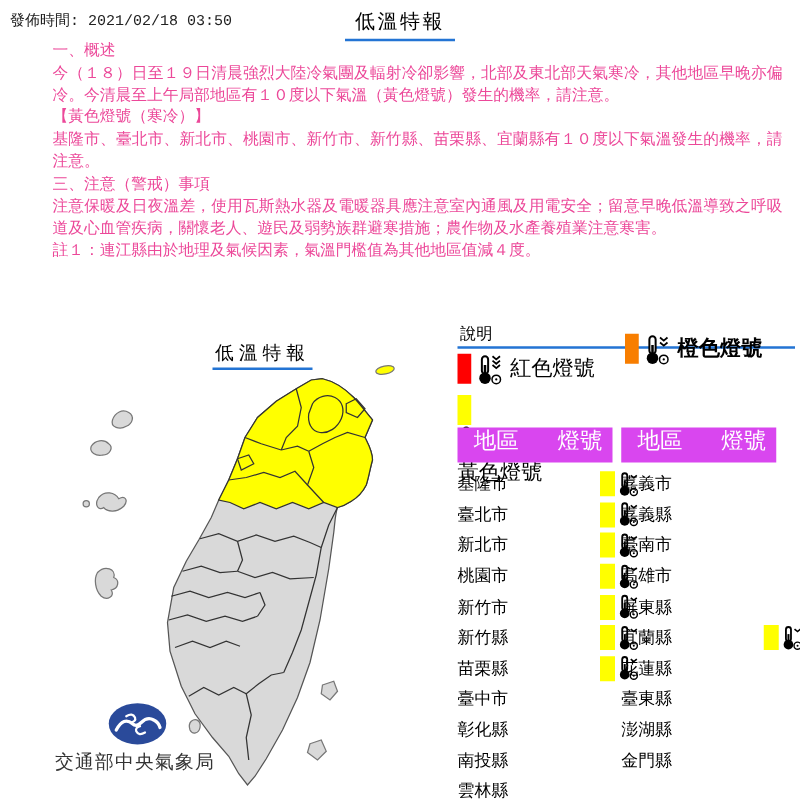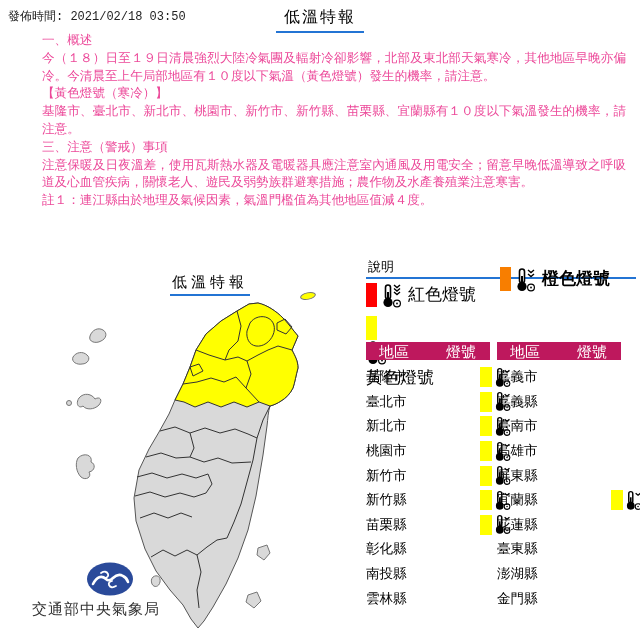--- a/index.html
+++ b/index.html
@@ -22,40 +22,40 @@
   }
   .bulletin p{margin:0;padding:0;}
   
   .map-title{
     position:absolute;left:170px;top:273px;
     font-size:15px;letter-spacing:4px;color:#000;
     border-bottom:2px solid #2374d4;padding:0 2px 2px 2px;white-space:nowrap;
   }
   .map-svg{position:absolute;left:0;top:260px;}
   .agency-name{
-    position:absolute;left:32px;top:600px;width:150px;
+    position:absolute;left:44px;top:600px;width:150px;
     font-size:15px;letter-spacing:1px;color:#333;white-space:nowrap;
   }
   
   .legend-title{position:absolute;left:368px;top:258px;font-size:13px;color:#000;}
   .legend-divider{position:absolute;left:366px;top:277px;width:270px;height:2px;background:#2374d4;}
   .legend-item{position:absolute;display:flex;align-items:flex-start;}
   .legend-item.red{left:366px;top:283px;}
   .legend-item.orange{left:500px;top:267px;font-weight:bold;}
   .legend-item.yellow{left:366px;top:316px;flex-direction:column;}
   .legend-swatch{width:11px;height:24px;display:inline-block;margin-right:4px;}
   .legend-thermo{margin-right:5px;}
   .legend-label{font-size:17px;line-height:24px;color:#000;}
   
   .sig-table{position:absolute;width:124px;}
   .sig-table.left{left:366px;top:342px;}
   .sig-table.right{left:497px;top:342px;}
   .sig-head{
-    display:flex;background:#be185d;color:#fff;height:18px;
-    font-size:15px;line-height:20px;
+    display:flex;background:#d946ef;color:#fff;height:28px;
+    font-size:18px;line-height:20px;
   }
   .sig-head .h-region{width:62px;padding-left:13px;}
   .sig-head .h-signal{padding-left:5px;}
   .sig-body{margin-top:5px;}
   .trow{height:24.6px;display:flex;align-items:center;gap:44px;}
   .tname{font-size:13.5px;color:#000;width:70px;flex:0 0 70px;}
   .badge{display:inline-flex;align-items:center;height:21px;}
   .badge-swatch{width:12px;height:20px;background:#ffff00;margin-right:2px;}
 </style>
 </head>
@@ -281,20 +281,34 @@
         <path d="M13,4 L16,6.5 L19,4" fill="none" stroke="#000" stroke-width="1.6"></path>
         <rect x="4.5" y="2" width="5" height="14" rx="2.5" fill="#fff" stroke="#000" stroke-width="1.8"></rect>
         <rect x="6" y="9" width="2" height="8" fill="#000"></rect>
         <circle cx="7" cy="19.5" r="4.8" fill="#000"></circle>
         <circle cx="16" cy="20.5" r="3.5" fill="#fff" stroke="#000" stroke-width="1.4"></circle>
         <circle cx="16" cy="20.5" r="1" fill="#000"></circle>
       </svg>
     </span>
   </div>
       <div class="trow">
+    <span class="tname">臺中市</span>
+    <span class="badge" style="visibility: hidden;">
+      <span class="badge-swatch"></span>
+      <svg width="18" height="21" viewBox="0 0 22 26">
+        <path d="M13,4 L16,6.5 L19,4" fill="none" stroke="#000" stroke-width="1.6"></path>
+        <rect x="4.5" y="2" width="5" height="14" rx="2.5" fill="#fff" stroke="#000" stroke-width="1.8"></rect>
+        <rect x="6" y="9" width="2" height="8" fill="#000"></rect>
+        <circle cx="7" cy="19.5" r="4.8" fill="#000"></circle>
+        <circle cx="16" cy="20.5" r="3.5" fill="#fff" stroke="#000" stroke-width="1.4"></circle>
+        <circle cx="16" cy="20.5" r="1" fill="#000"></circle>
+      </svg>
+    </span>
+  </div>
+      <div class="trow">
     <span class="tname">彰化縣</span>
     <span class="badge" style="visibility: hidden;">
       <span class="badge-swatch"></span>
       <svg width="18" height="21" viewBox="0 0 22 26">
         <path d="M13,4 L16,6.5 L19,4" fill="none" stroke="#000" stroke-width="1.6"></path>
         <rect x="4.5" y="2" width="5" height="14" rx="2.5" fill="#fff" stroke="#000" stroke-width="1.8"></rect>
         <rect x="6" y="9" width="2" height="8" fill="#000"></rect>
         <circle cx="7" cy="19.5" r="4.8" fill="#000"></circle>
         <circle cx="16" cy="20.5" r="3.5" fill="#fff" stroke="#000" stroke-width="1.4"></circle>
         <circle cx="16" cy="20.5" r="1" fill="#000"></circle>

